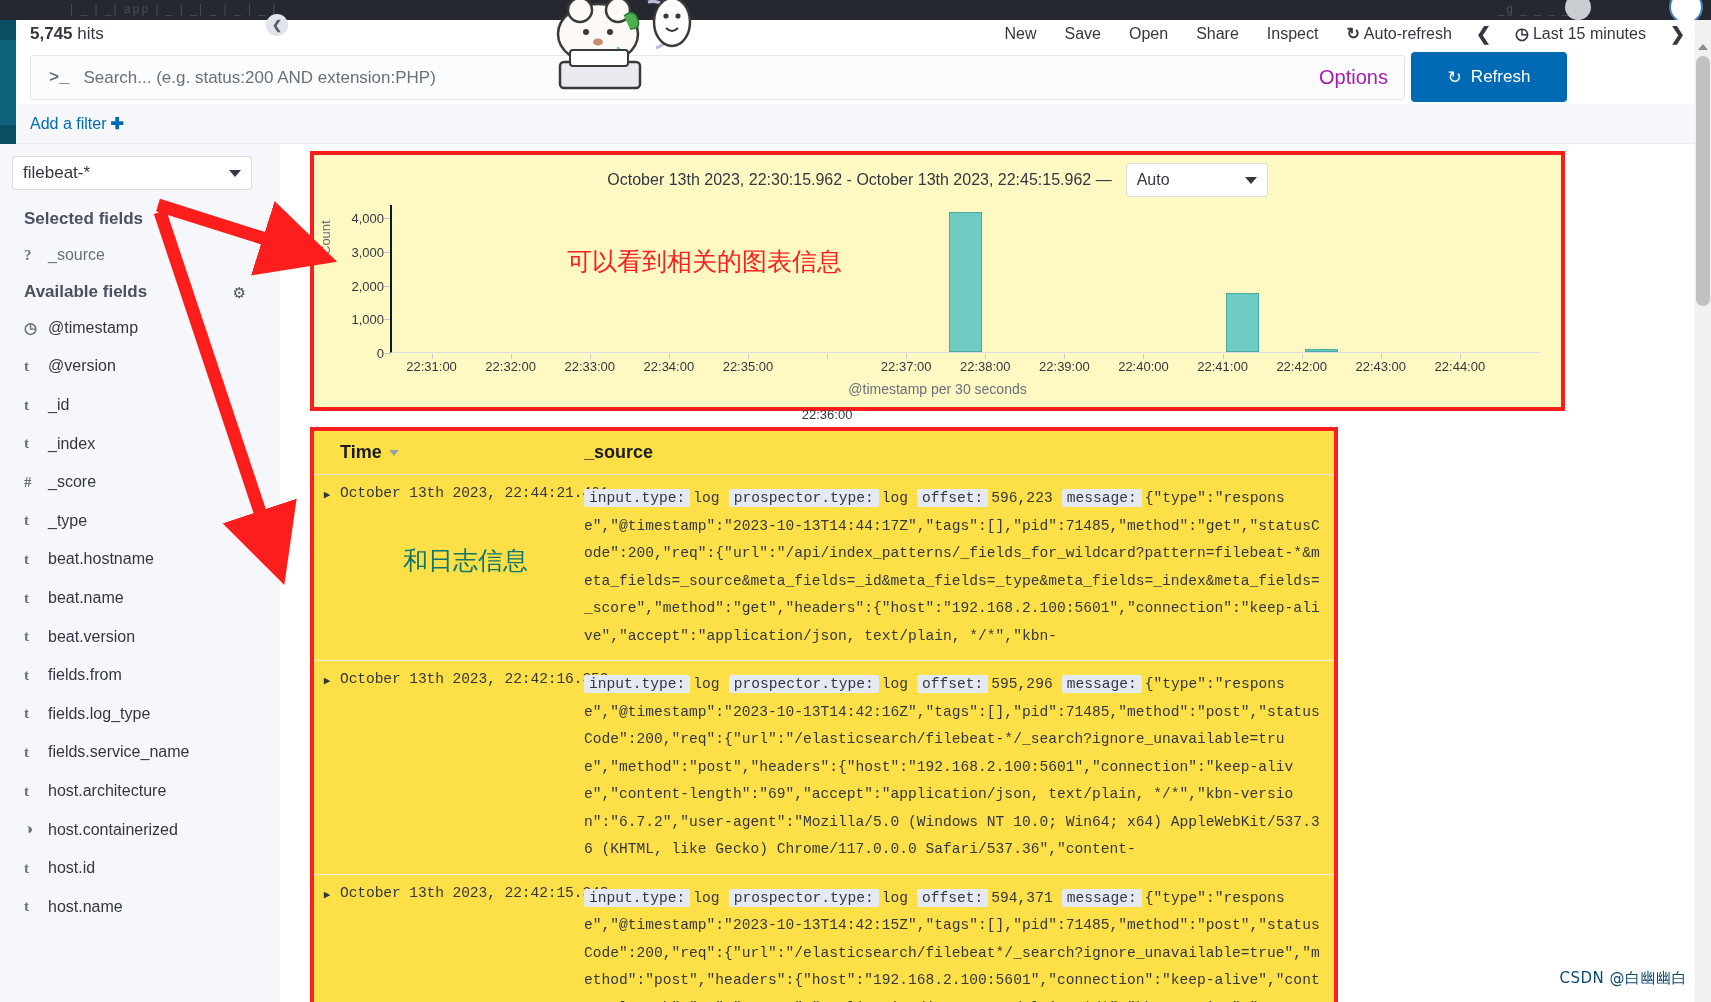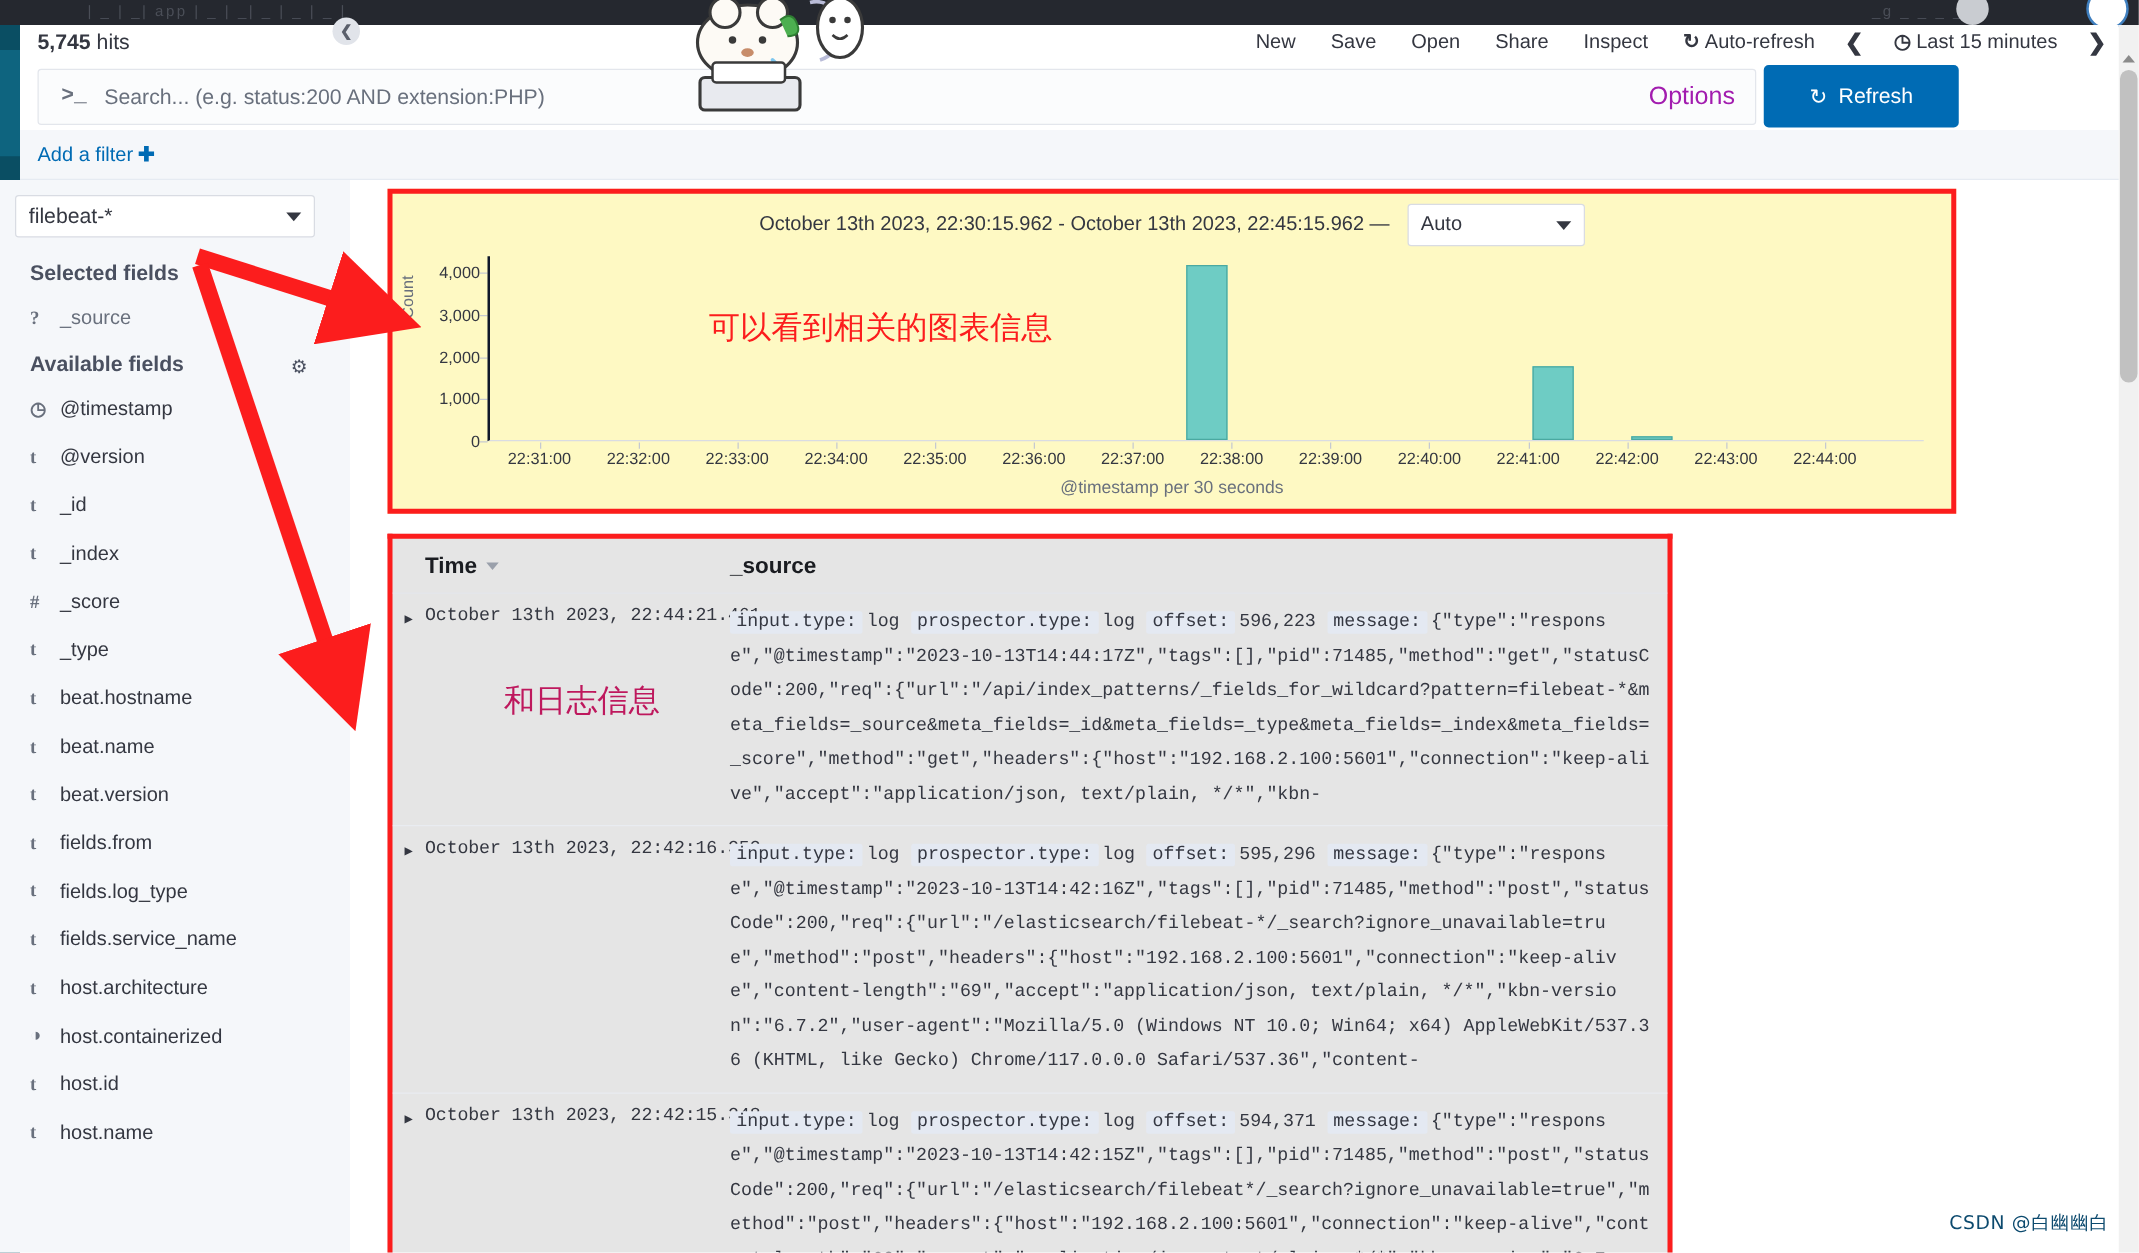--- a/index.html
+++ b/index.html
@@ -228,30 +228,30 @@
     position: absolute; left: 0; right: 0; top: 176px;
     text-align: center; font-size: 14px; color: #69707d;
   }
   .cn-annot {
     position: absolute; left: 253px; top: 40px;
     font-size: 25px; color: #fc1d1d; white-space: nowrap;
     font-family: Liberation Sans, sans-serif;
   }
   .cn-annot2 {
     position: absolute; left: 107px; top: 400px;
-    font-size: 25px; color: #be185d; white-space: nowrap;
+    font-size: 25px; color: #0f766e; white-space: nowrap;
     font-family: "DejaVu Sans", sans-serif; z-index: 5;
   }
 
   
   .docs-panel {
     position: absolute; left: 14px; top: 283px;
     width: 1028px; height: 575px;
     border: 4px solid #fc1d1d; border-bottom: none;
-    background: #e5e5e5; overflow: hidden;
+    background: #fde047; overflow: hidden;
   }
   .docs-head {
     display: flex; height: 44px; align-items: center;
     border-bottom: 1px solid #e3e6ec;
     font-size: 18px; font-weight: bold; color: #1a1c21;
   }
   .th-time { width: 270px; padding-left: 26px; }
   .th-source { flex: 1; }
   .sort-caret {
     display: inline-block; margin-left: 7px;
@@ -488,21 +488,21 @@
           <div class="x-tick" style="left: 3.44828%;">22:31:00</div>
           <div class="x-tickmark" style="left: 3.44828%;"></div>
           <div class="x-tick" style="left: 10.3448%;">22:32:00</div>
           <div class="x-tickmark" style="left: 10.3448%;"></div>
           <div class="x-tick" style="left: 17.2414%;">22:33:00</div>
           <div class="x-tickmark" style="left: 17.2414%;"></div>
           <div class="x-tick" style="left: 24.1379%;">22:34:00</div>
           <div class="x-tickmark" style="left: 24.1379%;"></div>
           <div class="x-tick" style="left: 31.0345%;">22:35:00</div>
           <div class="x-tickmark" style="left: 31.0345%;"></div>
-          <div class="x-tick" style="left: 37.931%;">22:36:00</div>
+          <div class="x-tick" style="left: 37.931%; margin-top: 48px;">22:36:00</div>
           <div class="x-tickmark" style="left: 37.931%;"></div>
           <div class="x-tick" style="left: 44.8276%;">22:37:00</div>
           <div class="x-tickmark" style="left: 44.8276%;"></div>
           <div class="x-tick" style="left: 51.7241%;">22:38:00</div>
           <div class="x-tickmark" style="left: 51.7241%;"></div>
           <div class="x-tick" style="left: 58.6207%;">22:39:00</div>
           <div class="x-tickmark" style="left: 58.6207%;"></div>
           <div class="x-tick" style="left: 65.5172%;">22:40:00</div>
           <div class="x-tickmark" style="left: 65.5172%;"></div>
           <div class="x-tick" style="left: 72.4138%;">22:41:00</div>

